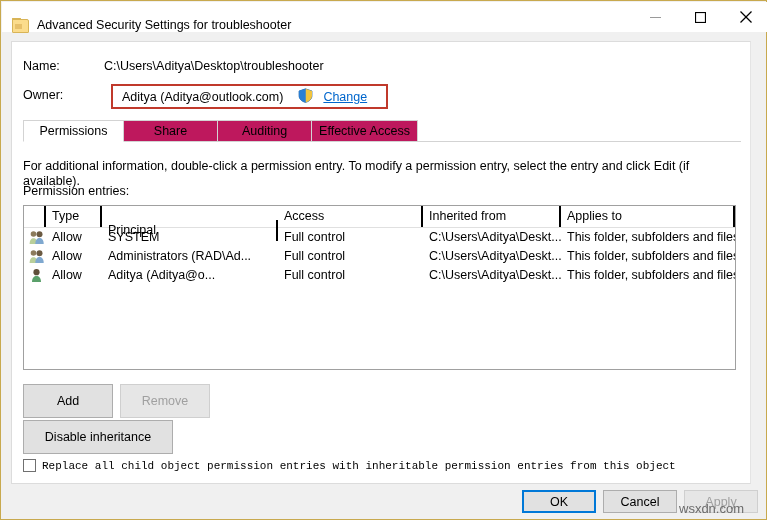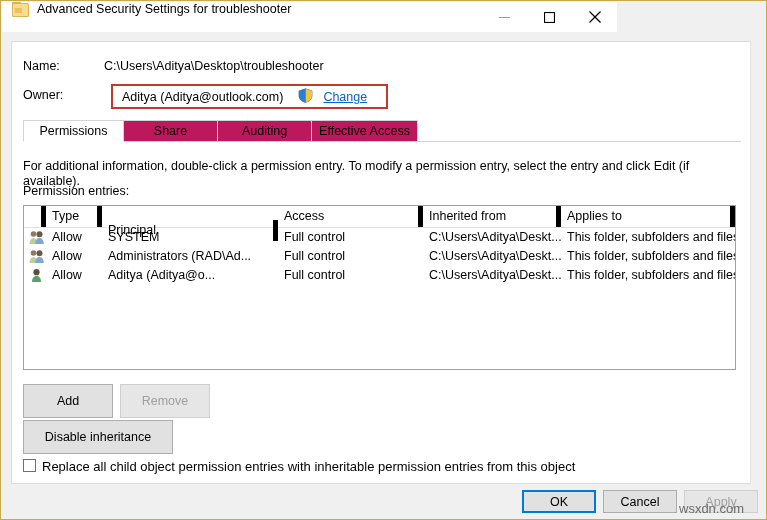--- a/index.html
+++ b/index.html
@@ -23,25 +23,25 @@
     width: 767px;
     height: 520px;
     box-sizing: border-box;
     border: 1px solid #c8a94e;
     background: #f0f0f0;
   }
 
   .titlebar {
     position: absolute;
     left: 1px; top: 1px;
-    width: 615px;
+    width: 766px;
     height: 30px;
     background: #ffffff;
     display: flex;
-    align-items: flex-start;
+    align-items: flex-end;
   }
   .title-icon {
     margin-left: 10px;
     width: 16px;
     height: 14px;
     position: relative;
   }
   .title-icon .folder-back {
     position: absolute;
     left: 0; top: 1px;
@@ -225,21 +225,21 @@
     border-bottom: 1px solid #e0e0e0;
   }
   .lv-th {
     position: absolute;
     top: 0;
     height: 21px;
     line-height: 21px;
     font-size: 12.5px;
     padding-left: 6px;
     box-sizing: border-box;
-    border-right: 5px solid #000000;
+    border-right: 2px solid #000000;
     white-space: nowrap;
     overflow: hidden;
   }
   .lv-row {
     position: relative;
     height: 19px;
   }
   .lv-td {
     position: absolute;
     top: 0;
@@ -283,22 +283,23 @@
   #remove-btn { left: 108px; top: 342px; width: 90px; height: 33px; }
   #view-btn   { left: 205px; top: 342px; width: 70px; height: 23px; }
   #disable-inh-btn { left: 11px; top: 378px; width: 150px; height: 23px; }
 
   
   .chk-row {
     position: absolute;
     left: 11px;
     top: 417px;
     display: flex;
-    align-items: flex-start;
-    font-size: 13px;
+    align-items: center;
+    font-size: 11px;
+    font-family: Liberation Mono, monospace;
   }
   .chk-box {
     width: 13px;
     height: 13px;
     box-sizing: border-box;
     border: 1px solid #707070;
     background: #ffffff;
     margin-right: 6px;
   }
 

